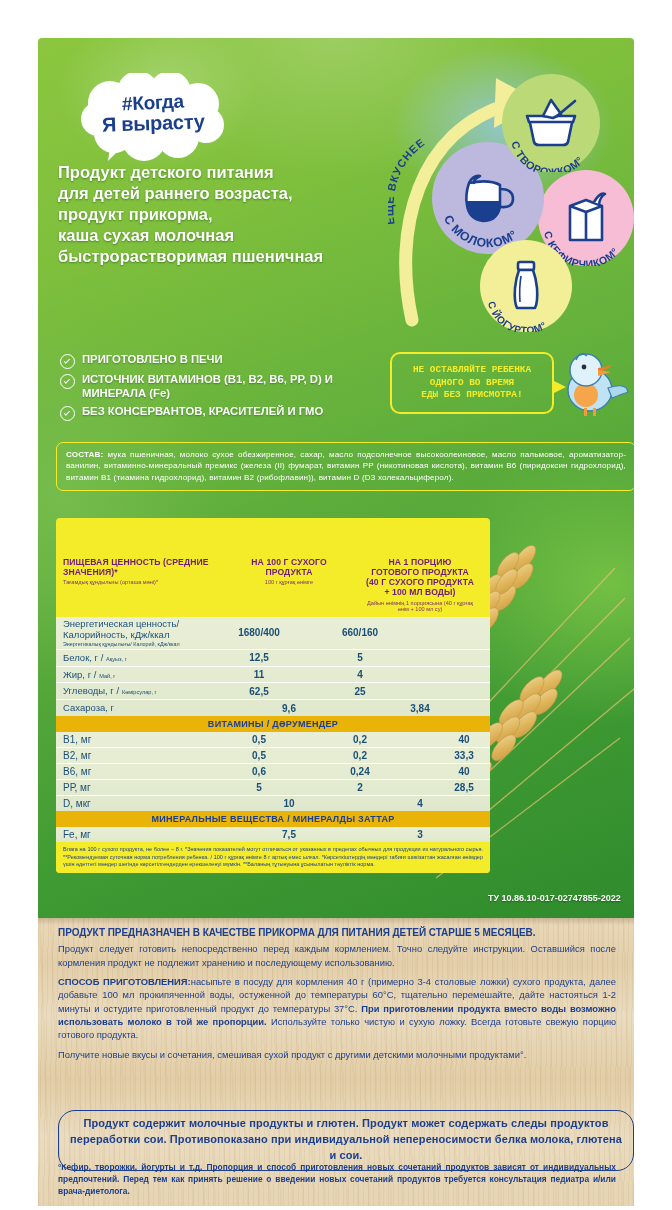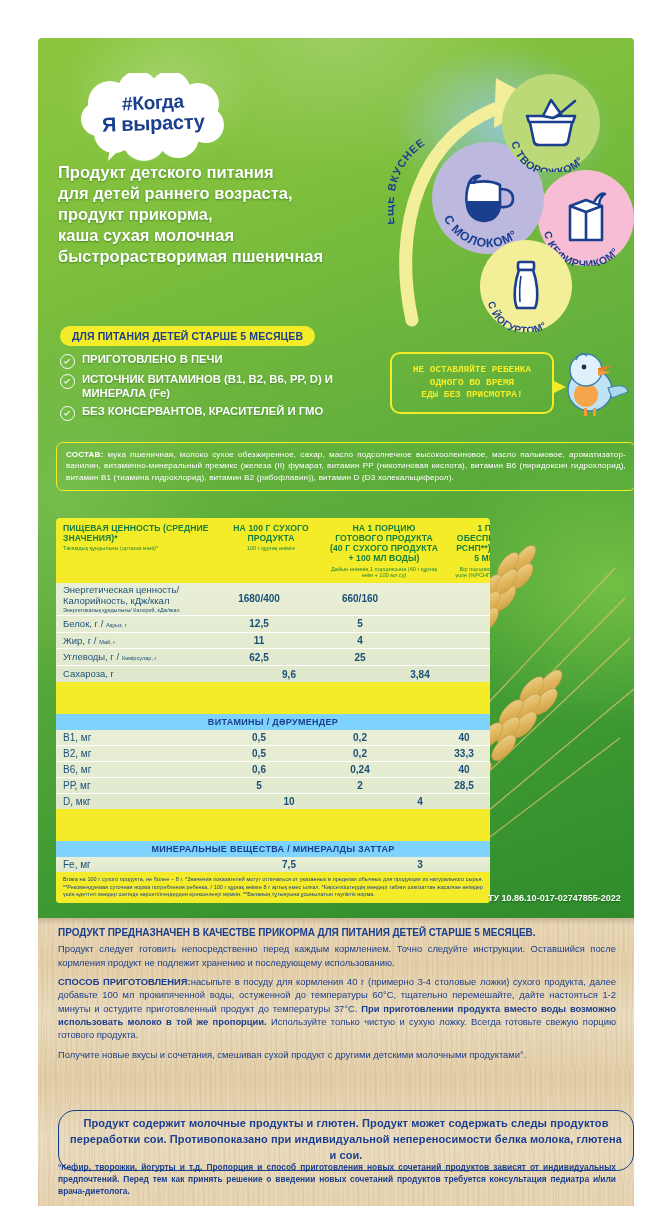--- a/index.html
+++ b/index.html
@@ -128,40 +128,40 @@
   }
   .sostav b{font-weight:bold;}
 
   
   .nutri{
     position:absolute;left:18px;top:480px;width:434px;z-index:6;
     background:#f4ec28;border-radius:4px;overflow:hidden;
     font-family:"Liberation Sans Narrow","Liberation Sans",sans-serif;
   }
   .nu-head{display:flex;padding:5px 0 4px 0;}
-  .nu-h{color:#15803d;text-align:center;padding:0 8px;}
+  .nu-h{color:#701a75;text-align:center;padding:0 17px;margin-top:34px;}
   .nu-h .ru{font-size:8.6px;font-weight:bold;line-height:1.18;letter-spacing:.1px;}
   .nu-h .kz{font-size:5.6px;line-height:1.2;margin-top:2px;opacity:.92;}
   .nu-h.first{text-align:left;padding-left:7px;}
   .col1{flex:0 0 150px;}
   .col2{flex:0 0 84px;}
   .col3{flex:0 0 110px;}
   .col4{flex:0 0 90px;}
 
   .nu-body{background:linear-gradient(180deg,#e9efd6 0%,#dfe8cc 100%);}
   .nu-row{display:flex;align-items:center;border-bottom:1px solid #ffffff;}
   .nu-row:last-child{border-bottom:none;gap:30px;}
   .nu-c{color:#1b4f78;text-align:center;font-size:10px;font-weight:bold;padding:2px 2px;}
   .nu-c.first{text-align:left;padding-left:7px;font-weight:normal;color:#1c4f7a;}
   .nu-c.first .ru{font-size:9.5px;line-height:1.14;}
   .nu-c.first .kz{font-size:5.4px;line-height:1.15;}
   .nu-c.first .inline-kz{font-size:5.6px;}
   .nu-sec{
-    background:#7dd3fc;color:#1b3f8f;text-align:center;
-    font-size:9px;font-weight:bold;letter-spacing:.3px;padding:3px 8px;margin-top:32px;
+    background:#eab308;color:#1b3f8f;text-align:center;
+    font-size:9px;font-weight:bold;letter-spacing:.3px;padding:3px 8px;
   }
   .nu-foot{
     background:#f4ec28;color:#1b3f8f;font-size:5.5px;line-height:1.35;
     padding:4px 7px 5px 7px;text-align:justify;
   }
 
   
   .side-note{
     position:absolute;left:466px;top:482px;width:122px;z-index:7;
     color:#ffffff;font-size:8.6px;font-weight:bold;line-height:1.34;
@@ -301,21 +301,20 @@
     </div>
 
     <div class="headline">
       <div>Продукт детского питания</div>
       <div>для детей раннего возраста,</div>
       <div>продукт прикорма,</div>
       <div>каша сухая молочная</div>
       <div>быстрорастворимая пшеничная</div>
     </div>
 
-    <div class="age-badge">ДЛЯ ПИТАНИЯ ДЕТЕЙ СТАРШЕ 5 МЕСЯЦЕВ</div>
 
     <div class="features">
       <div class="feat">
         <span class="feat-ic"></span>
         <span class="feat-tx">ПРИГОТОВЛЕНО В ПЕЧИ</span>
       </div>
       <div class="feat">
         <span class="feat-ic"></span>
         <span class="feat-tx">ИСТОЧНИК ВИТАМИНОВ (В1, В2, В6, РР, D) И МИНЕРАЛА (Fe)</span>
       </div>

